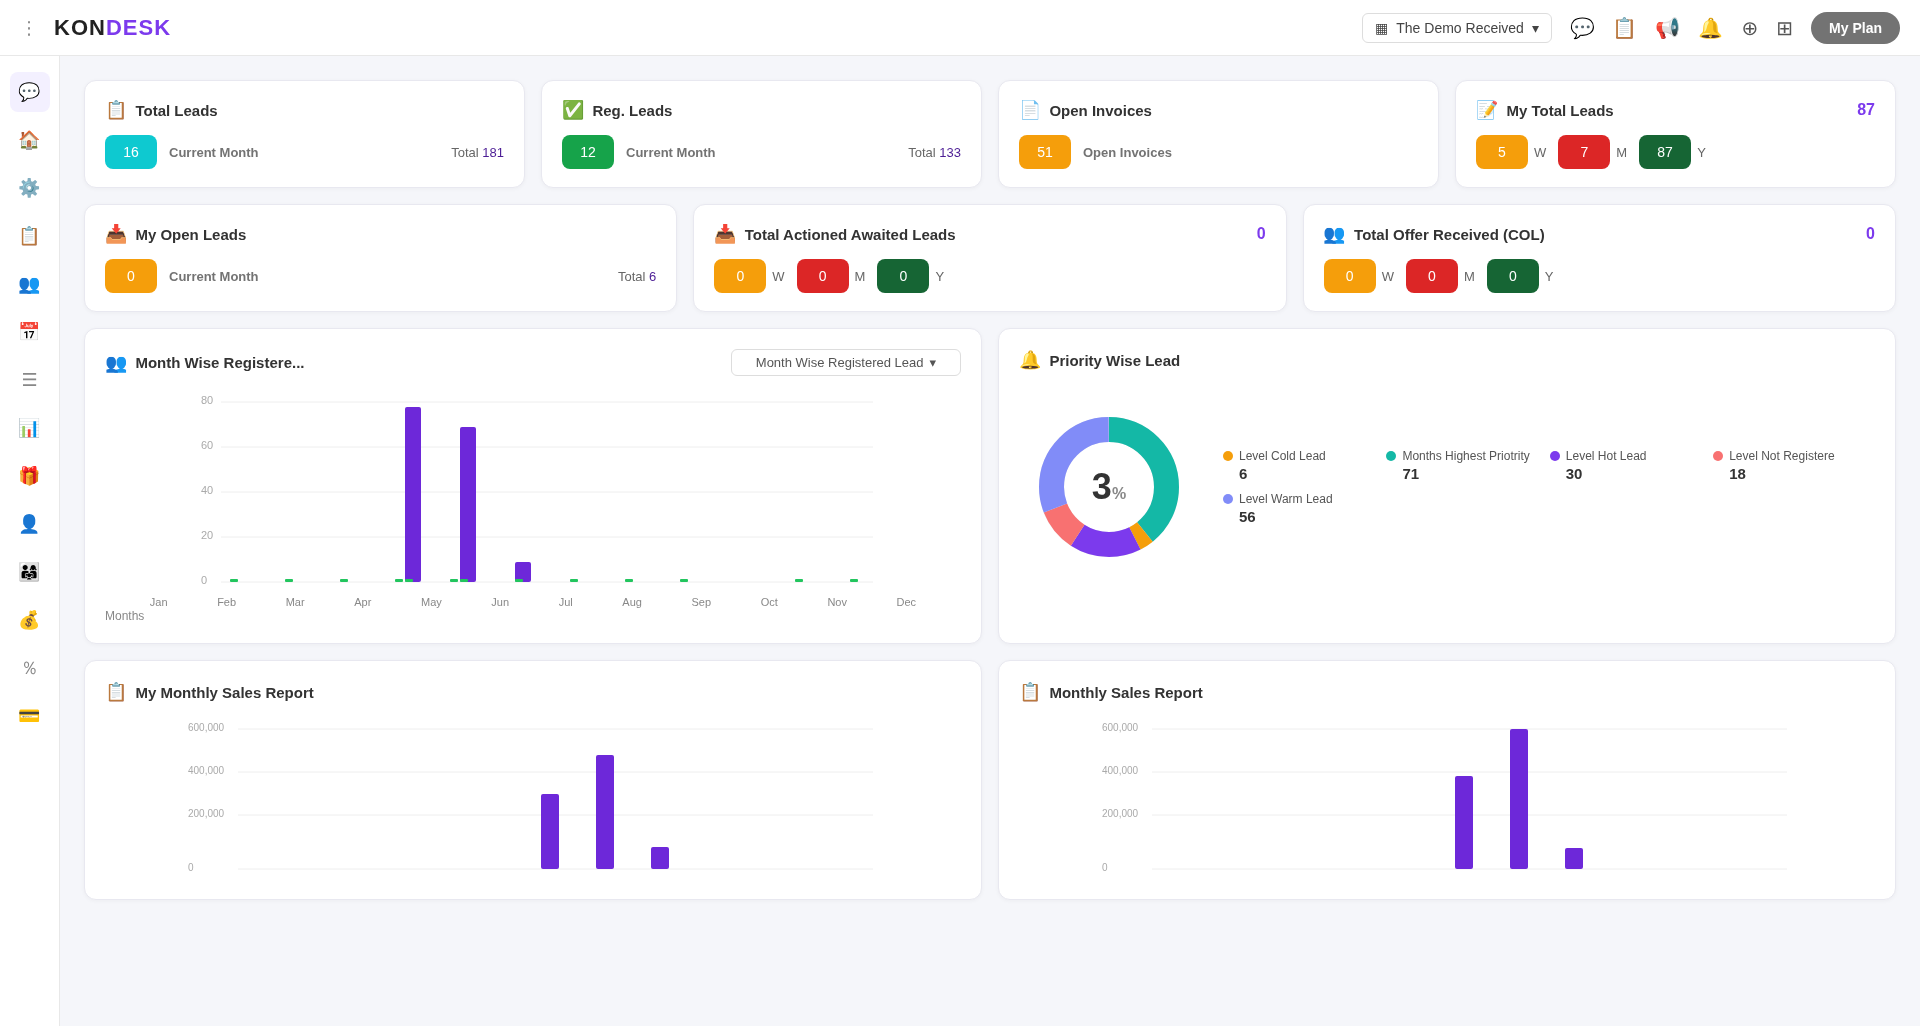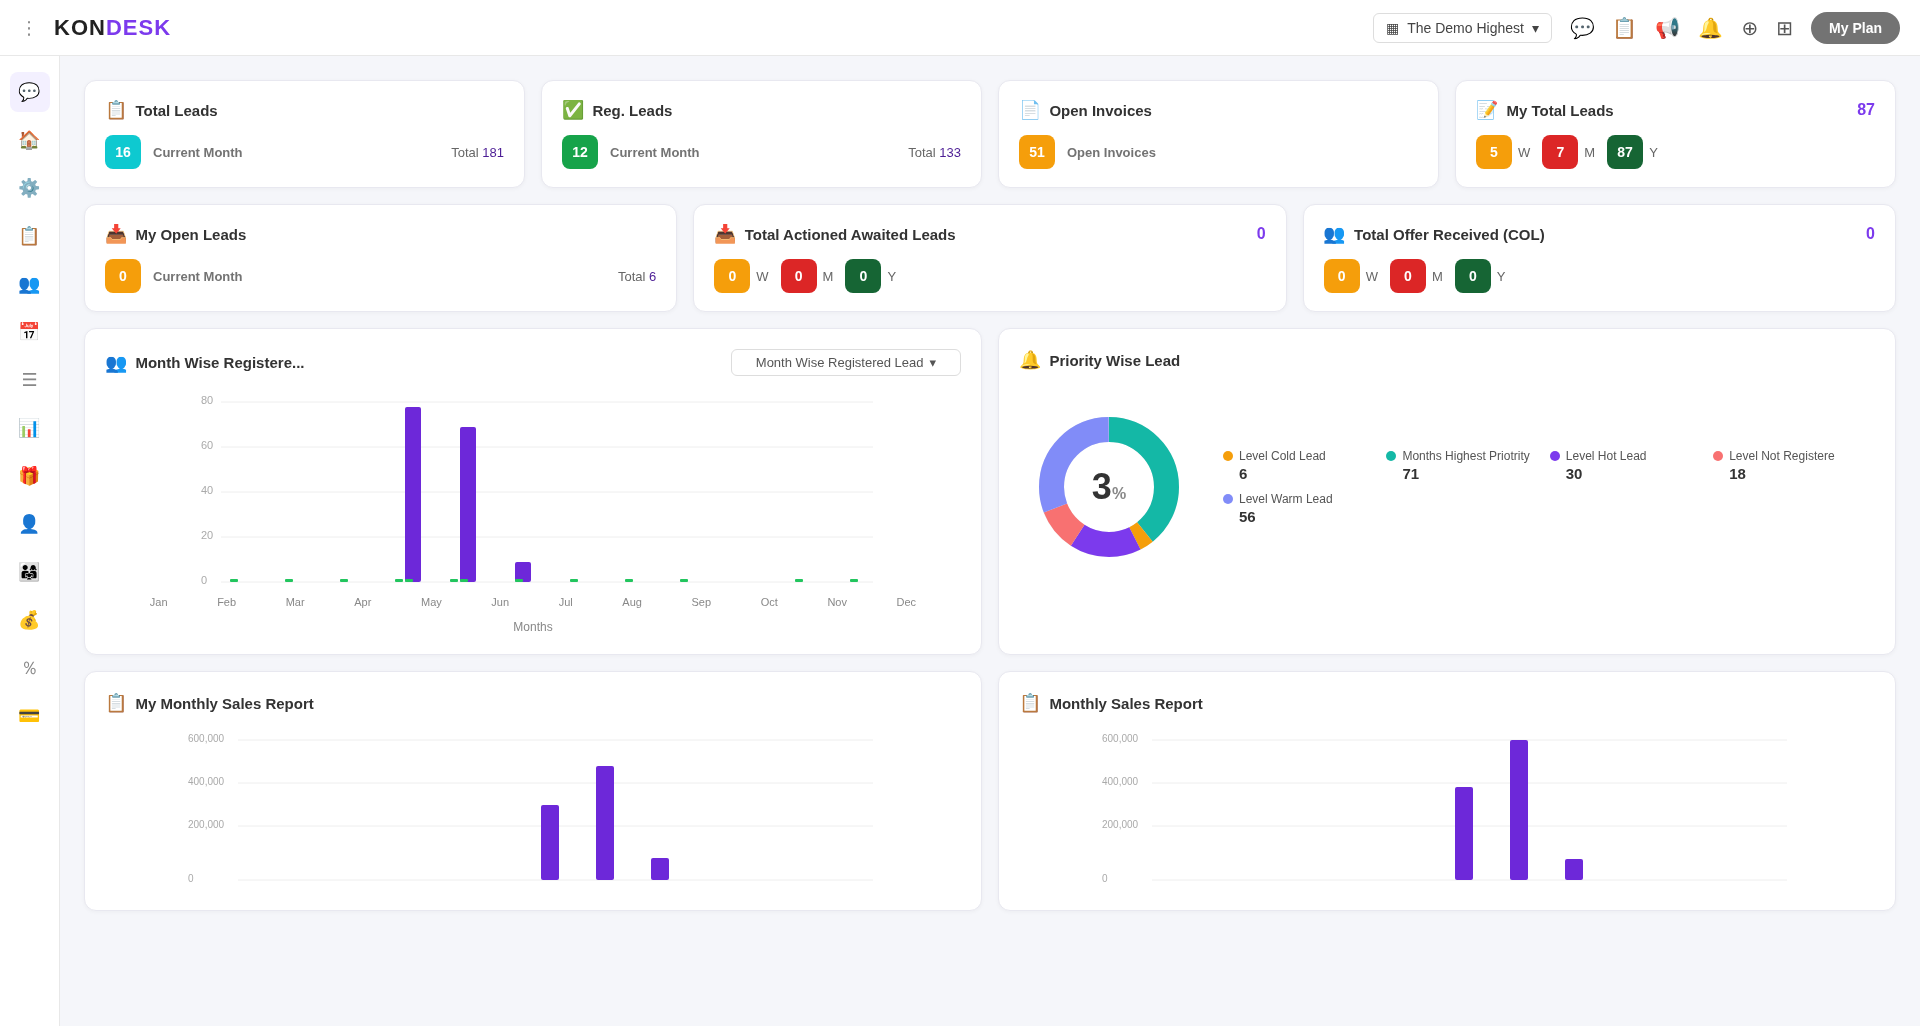--- a/index.html
+++ b/index.html
@@ -59,22 +59,22 @@
       display: flex; align-items: center; justify-content: space-between; margin-bottom: 14px;
     }
     .card-title-row { display: flex; align-items: center; gap: 8px; }
     .card-title { font-size: 15px; font-weight: 600; color: #333; }
     .card-title-icon { font-size: 18px; color: #7c3aed; }
     .card-count-badge {
       font-size: 16px; font-weight: 700; color: #7c3aed;
     }
     .card-body { display: flex; align-items: center; gap: 12px; }
     .badge {
-      width: 36px; height: 34px; border-radius: 8px; display: flex; align-items: center;
-      justify-content: center; font-size: 14px; font-weight: 700; color: #fff; flex-shrink: 0;
+      width: 52px; height: 34px; border-radius: 8px; display: flex; align-items: center;
+      justify-content: center; font-size: 14px; font-weight: 400; color: #fff; flex-shrink: 0;
     }
     .badge-teal { background: #0ec9d0; }
     .badge-green { background: #16a34a; }
     .badge-yellow { background: #f59e0b; }
     .badge-red { background: #dc2626; }
     .badge-darkgreen { background: #166534; }
     .card-label { font-size: 13px; color: #737373; font-weight: bold; }
     .card-total { font-size: 13px; color: #666; margin-left: auto; }
     .card-total strong { color: #4c1d95; font-weight: 400; }
 
@@ -97,21 +97,21 @@
     .chart-title { font-size: 15px; font-weight: 600; color: #333; }
     .chart-dropdown {
       border: 1px solid #ddd; border-radius: 6px; padding: 5px 24px;
       font-size: 13px; color: #555; cursor: pointer; display: flex; align-items: center; gap: 6px;
     }
 
     
     .bar-chart-container { position: relative; height: 200px; }
     .bar-chart-svg { width: 100%; height: 100%; }
     .chart-x-labels { display: flex; justify-content: space-around; font-size: 11px; color: #888; margin-top: 4px; padding: 0 20px; }
-    .chart-x-title { text-align: center; font-size: 12px; color: #888; margin-top: 12px; }
+    .chart-x-title { text-align: left; font-size: 12px; color: #888; margin-top: 1px; }
 
     
     .donut-area { display: flex; align-items: center; gap: 24px; padding: 10px 0; }
     .donut-svg-wrap { position: relative; width: 180px; height: 180px; flex-shrink: 0; }
     .donut-center-text {
       position: absolute; top: 50%; left: 50%; transform: translate(-50%, -50%);
       font-size: 36px; font-weight: 700; color: #333;
     }
     .legend-grid { display: grid; grid-template-columns: 1fr 1fr 1fr 1fr; gap: 10px 20px; }
     .legend-item { display: flex; flex-direction: column; gap: 2px; }
@@ -139,21 +139,21 @@
 <nav class="topnav">
   <div class="topnav-left">
     <span class="dots-icon">⋮</span>
     <div class="topnav-logo">
       <span class="kon">KON</span><span>DESK</span>
     </div>
   </div>
   <div class="topnav-right">
     <div class="company-selector">
       <span>▦</span>
-      <span>The Demo Highest</span>
+      <span>The Demo Received</span>
       <span>▾</span>
     </div>
     <span class="nav-icon">💬</span>
     <span class="nav-icon">📋</span>
     <span class="nav-icon">📢</span>
     <span class="nav-icon">🔔</span>
     <span class="nav-icon">⊕</span>
     <span class="nav-icon">⊞</span>
     <button class="my-plan-btn">My Plan</button>
   </div>

